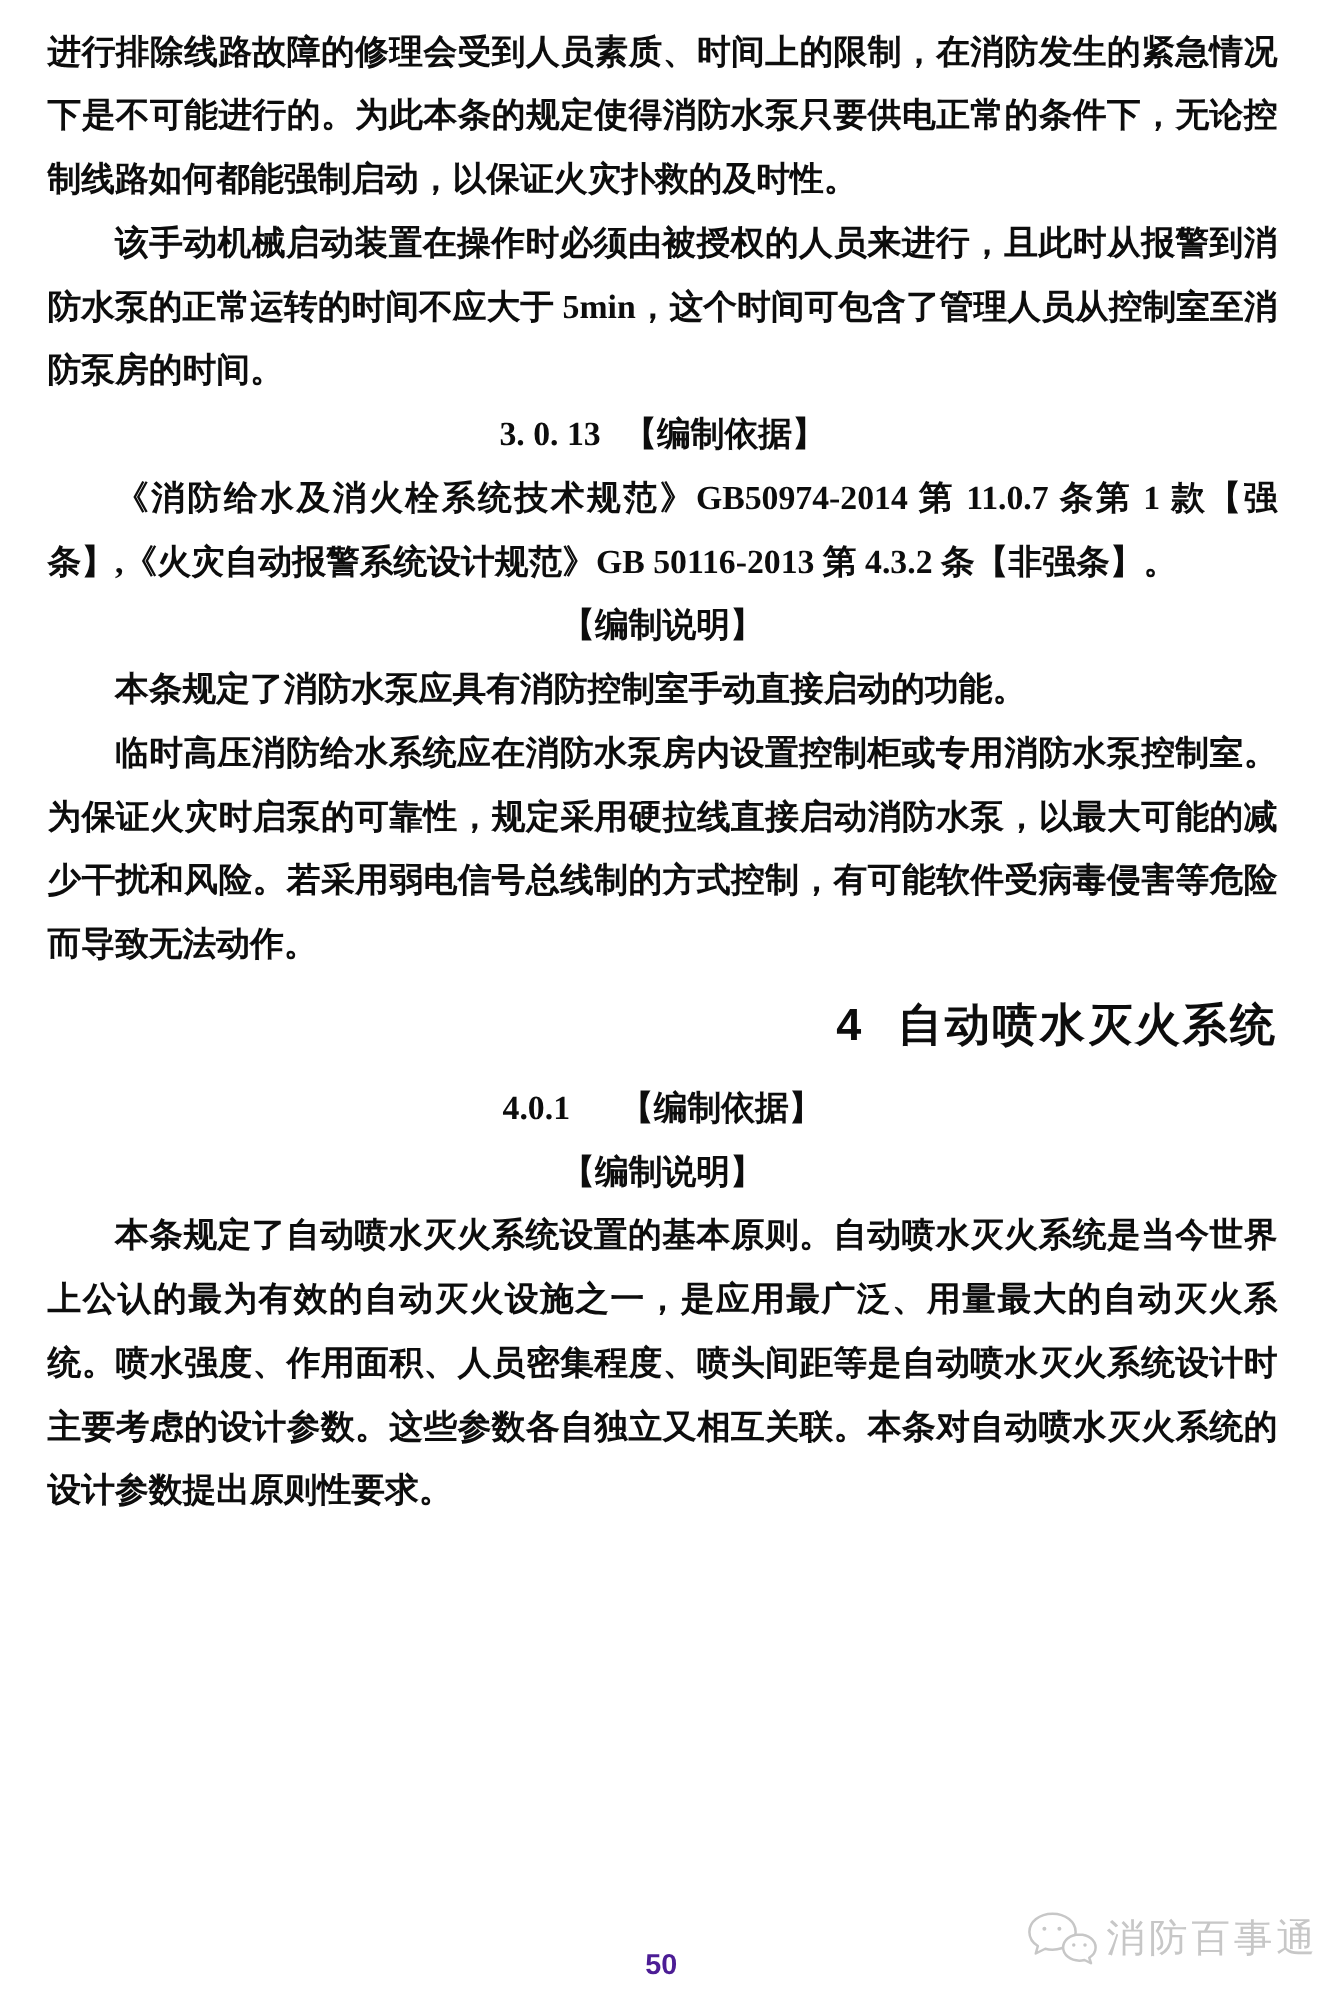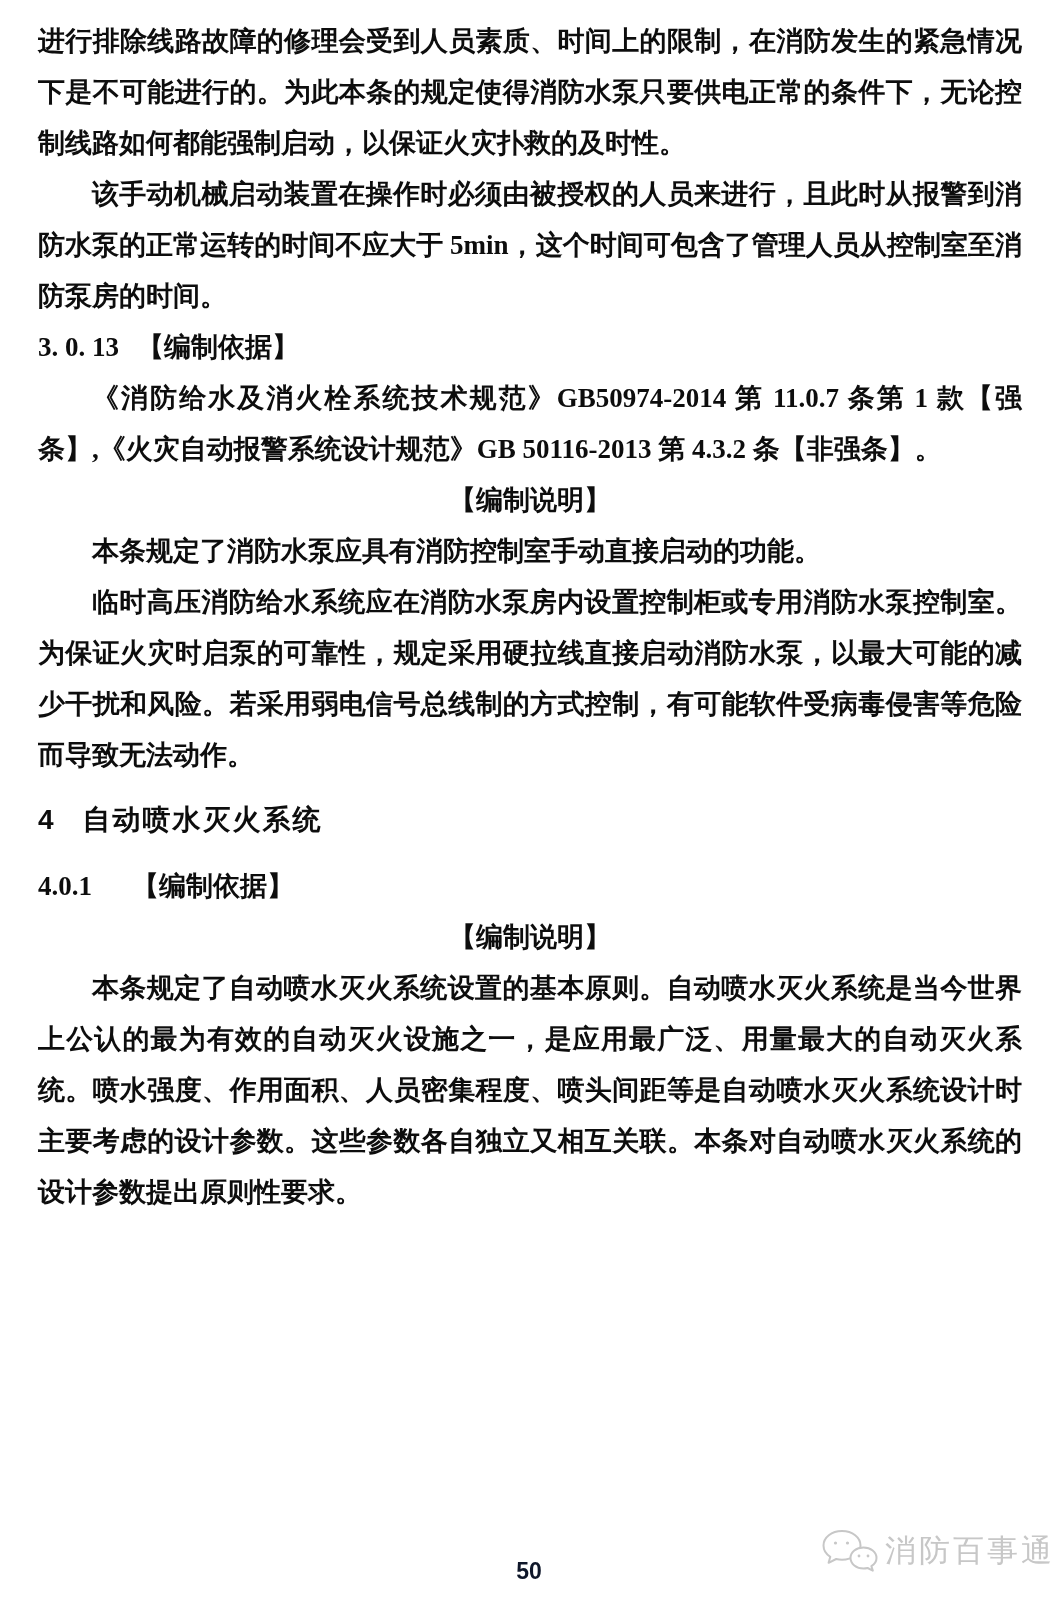--- a/index.html
+++ b/index.html
@@ -25,44 +25,44 @@
     top: 16px;
     font-size: 27px;
     line-height: 51px;
     font-weight: 600;
   }
   p.para {
     text-align: justify;
     text-justify: inter-character;
   }
   p.para.indent { text-indent: 2em; }
-  .clause-line { text-align: left; }
+  .clause-line { text-align: center; }
   .clause-line .clause-label-sm { margin-left: 18px; }
   .clause-line .clause-label-lg { margin-left: 40px; }
   .label-line { text-align: center; }
   .chapter {
     font-family: "Liberation Sans", "DejaVu Sans", sans-serif;
     font-weight: 700;
-    font-size: 28px;
+    font-size: 36px;
     line-height: 58px;
-    text-align: left;
+    text-align: right;
     margin: 10px 0 12px 0;
     letter-spacing: 1px;
   }
   .chapter .chapter-title { margin-left: 28px; letter-spacing: 2px; }
   .page-number {
     position: absolute;
     left: 0;
     right: 0;
     top: 1558px;
     text-align: center;
     font-family: "Liberation Sans", "DejaVu Sans", sans-serif;
     font-weight: 700;
     font-size: 23px;
-    color: #0f172a;
+    color: #4c1d95;
   }
   .watermark {
     position: absolute;
     top: 1528px;
     right: 3px;
     display: flex;
     align-items: center;
     gap: 6px;
     color: #c7c7c7;
     background: rgba(255,255,255,0.6);

